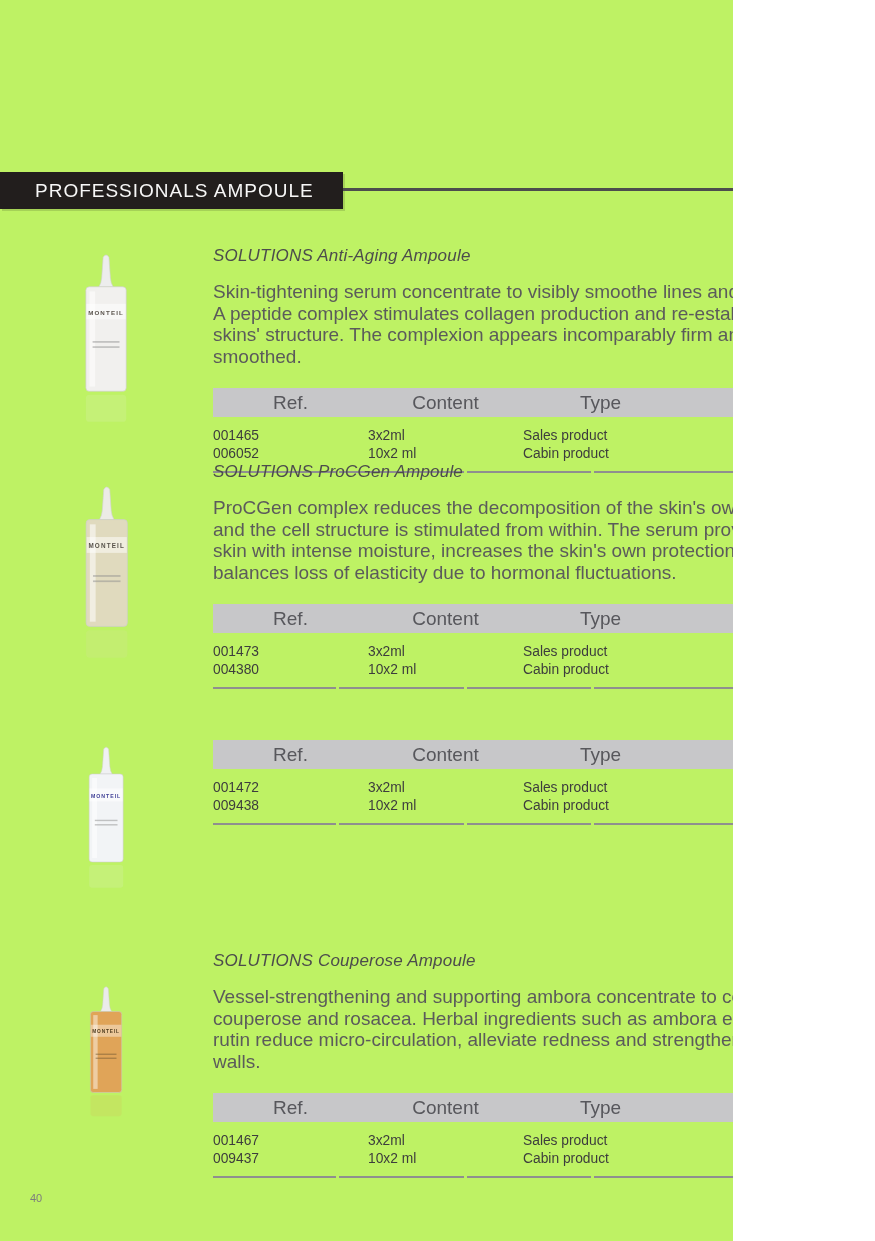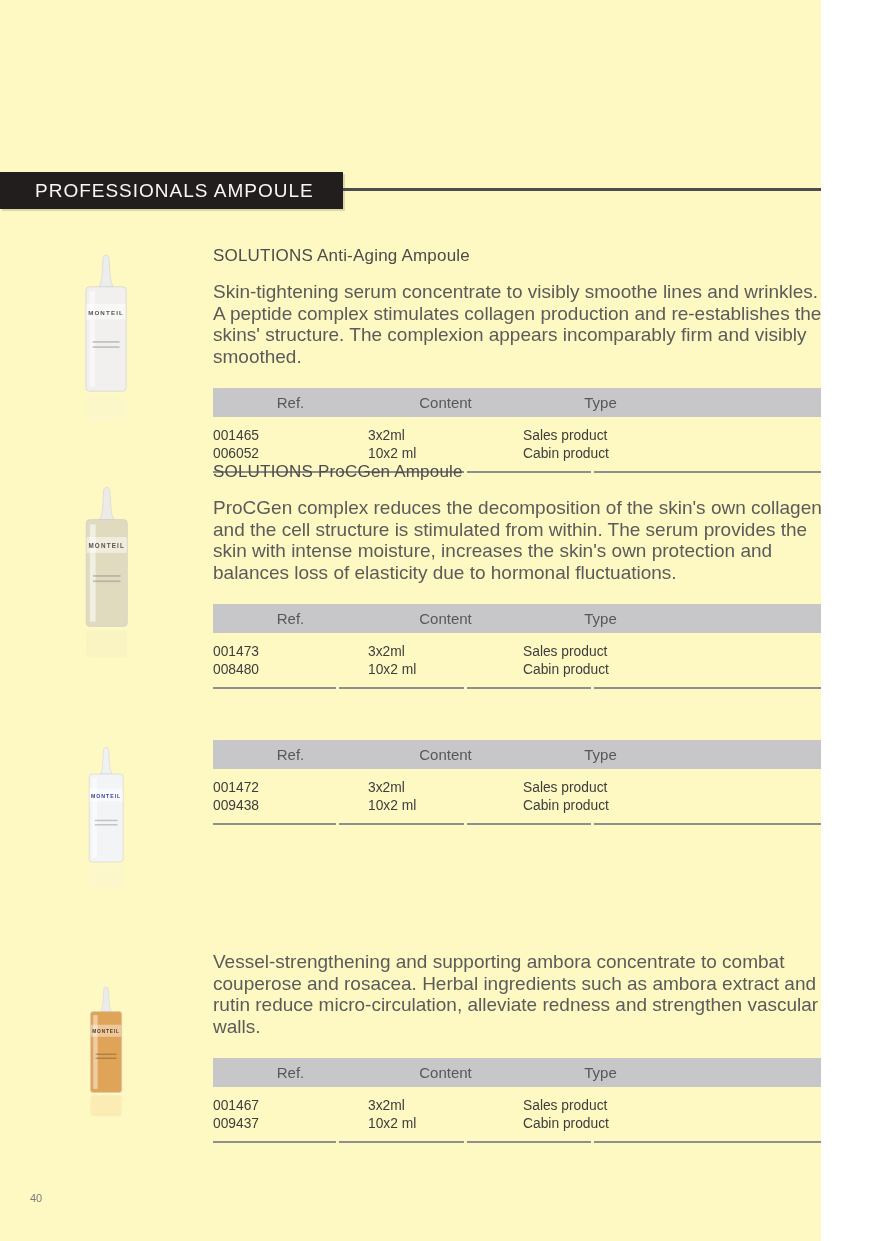--- a/index.html
+++ b/index.html
@@ -1,19 +1,19 @@
 <!DOCTYPE html>
 <html><head>
 <meta charset="utf-8">
 <style>
   html,body { margin:0; padding:0; background:#ffffff; }
   .page {
     position:relative;
-    width:821px; height:1241px;
-    background:#fef9c3;
+    width:733px; height:1241px;
+    background:#bef264;
     font-family:"Liberation Sans", sans-serif;
     overflow:hidden;
   }
 
   
   .header-band {
     position:absolute; left:0; top:172px;
     width:343px; height:37px;
     background:#221e1d;
     display:flex; align-items:center;
@@ -39,34 +39,35 @@
   .img-cell { display:flex; justify-content:center; align-items:flex-start; }
   .sec1 .ampoule { height:178px; margin-top:4px; }
   .sec2 .ampoule { height:182px; margin-top:20px; }
   .sec3 .ampoule { height:150px; margin-top:3px; }
   .sec4 .ampoule { height:138px; margin-top:32px; }
 
   .product-title {
     margin:0 0 15px 0;
     font-size:17px; font-weight:400; color:#4c4c4c;
     letter-spacing:0.2px;
+    font-style:italic;
   }
   .product-desc {
     margin:0 0 21px 0;
     font-size:19px; line-height:21.5px; color:#5b5b5b;
     width:620px;
   }
 
   
   .ptable { width:620px; }
   .thead {
     height:29px; background:#c7c7c9;
     display:grid; grid-template-columns:25% 25% 25% 25%;
     align-items:center; text-align:center;
-    font-size:15px; color:#57575c;
+    font-size:19px; color:#57575c;
   }
   .tbody { padding:10px 0 8px; }
   .trow {
     display:grid; grid-template-columns:25% 25% 25% 25%;
     text-align:left; font-size:13.8px; line-height:18px; color:#3d3d3d;
   }
   .trule {
     height:2px;
     background:linear-gradient(to right,
       #8f8f8f 0px, #8f8f8f 123px, transparent 123px, transparent 126px,
@@ -158,21 +159,21 @@
           <span></span>
         </div>
         <div class="tbody">
           <div class="trow">
             <span>001473</span>
             <span>3x2ml</span>
             <span>Sales product</span>
             <span></span>
           </div>
           <div class="trow">
-            <span>008480</span>
+            <span>004380</span>
             <span>10x2 ml</span>
             <span>Cabin product</span>
             <span></span>
           </div>
         </div>
         <div class="trule"></div>
       </div>
     </div>
   </div>
 
@@ -223,20 +224,21 @@
         <rect x="10.5" y="35.5" width="39" height="101" rx="3.5" stroke="#cdcdcd" stroke-width="0.6" fill="#e0a458"></rect>
         <rect x="14" y="40" width="5.5" height="92" fill="#ffffff" opacity="0.45"></rect>
         <rect x="11" y="52" width="38" height="15" fill="#ffffff" opacity="0.4"></rect>
         <text x="30" y="62.5" text-anchor="middle" font-size="6" letter-spacing="1.1" font-weight="bold" fill="#4e3b1e">MONTEIL</text>
         <rect x="17" y="88" width="26" height="1.6" fill="#6b5632" opacity="0.5"></rect>
         <rect x="17" y="93" width="26" height="1.6" fill="#6b5632" opacity="0.5"></rect>
         <rect x="10.5" y="140" width="39" height="26" rx="3.5" opacity="0.14" fill="#e0a458"></rect>
       </svg>
     </div>
     <div>
+      <h2 class="product-title">SOLUTIONS Couperose Ampoule</h2>
       <p class="product-desc">Vessel-strengthening and supporting ambora concentrate to combat couperose and rosacea. Herbal ingredients such as ambora extract and rutin reduce micro-circulation, alleviate redness and strengthen vascular walls.</p>
       <div class="ptable">
         <div class="thead">
           <span>Ref.</span>
           <span>Content</span>
           <span>Type</span>
           <span></span>
         </div>
         <div class="tbody">
           <div class="trow">

